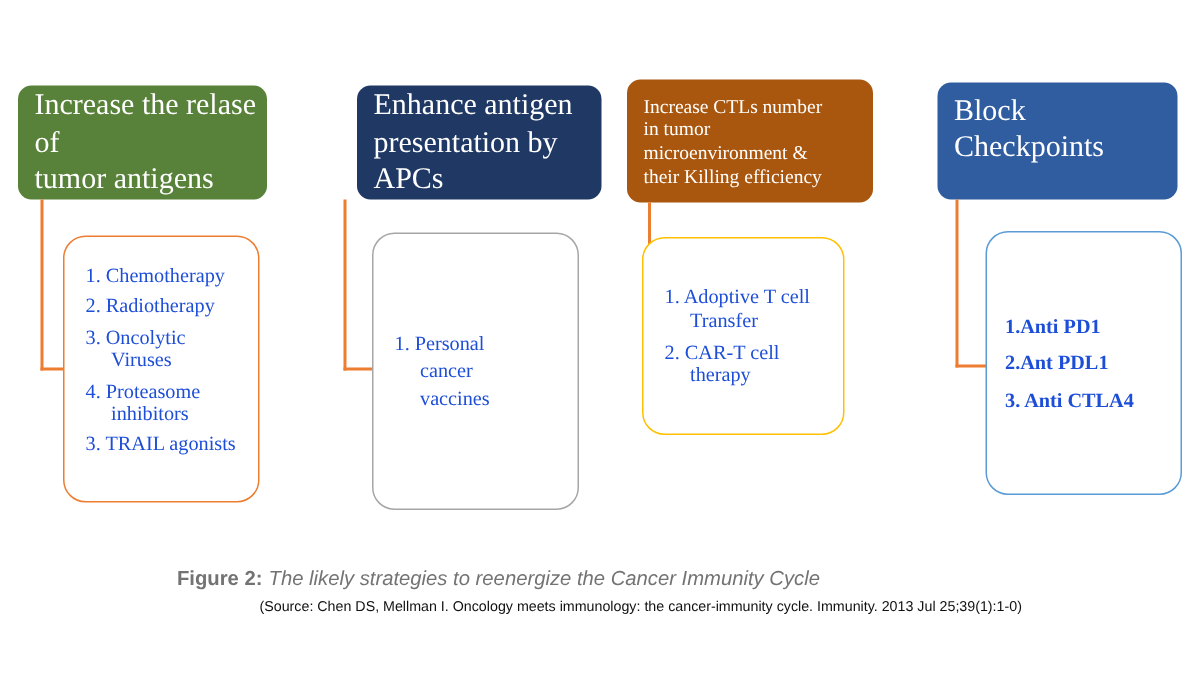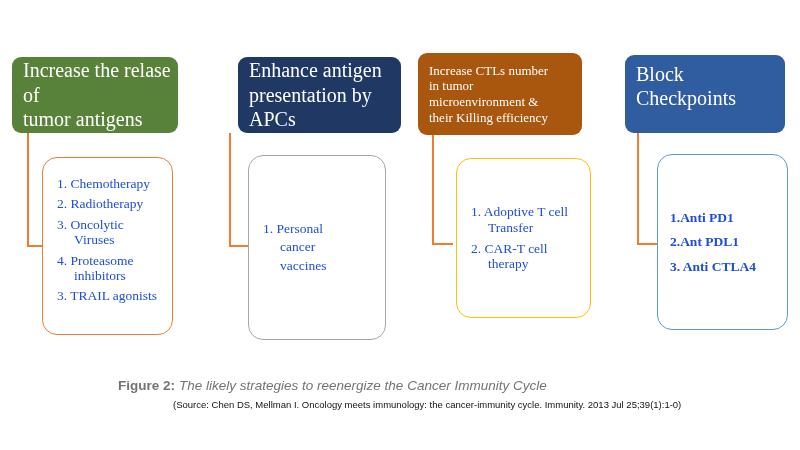--- a/index.html
+++ b/index.html
@@ -52,21 +52,21 @@
     background: #ffffff;
     border-radius: 15px;
     font-size: 13.5px;
     color: #1d4ed8;
     line-height: 1.14;
     display: flex;
     flex-direction: column;
   }
   .l1 { left: 42px;  top: 157px; width: 131px; height: 178px; border: 1.5px solid #ED7D31; padding: 18px 5px 0 14px; }
   .l2 { left: 248px; top: 155px; width: 138px; height: 185px; border: 1.5px solid #A6A6A6; padding: 0 4px 0 14px; justify-content: center; }
-  .l3 { left: 456px; top: 158px; width: 135px; height: 160px; border: 1.5px solid #FFC000; padding: 0 4px 0 14px; justify-content: center; }
+  .l3 { left: 428px; top: 158px; width: 135px; height: 132px; border: 1.5px solid #FFC000; padding: 0 4px 0 14px; justify-content: center; }
   .l4 { left: 657px; top: 154px; width: 131px; height: 176px; border: 1.5px solid #5B9BD5; padding: 0 4px 0 12px; justify-content: center; font-weight: bold; }
   .li { white-space: pre-line; padding-left: 17px; text-indent: -17px; margin-bottom: 5px; }
   .l2 .li { line-height: 1.35; margin-bottom: 0; }
   .l3 .li { margin-bottom: 6px; }
   .l4 .li { margin-bottom: 9px; }
   .l4 .li:last-child, .l3 .li:last-child, .l1 .li:last-child { margin-bottom: 0; }
 
   
   .caption {
     position: absolute;

